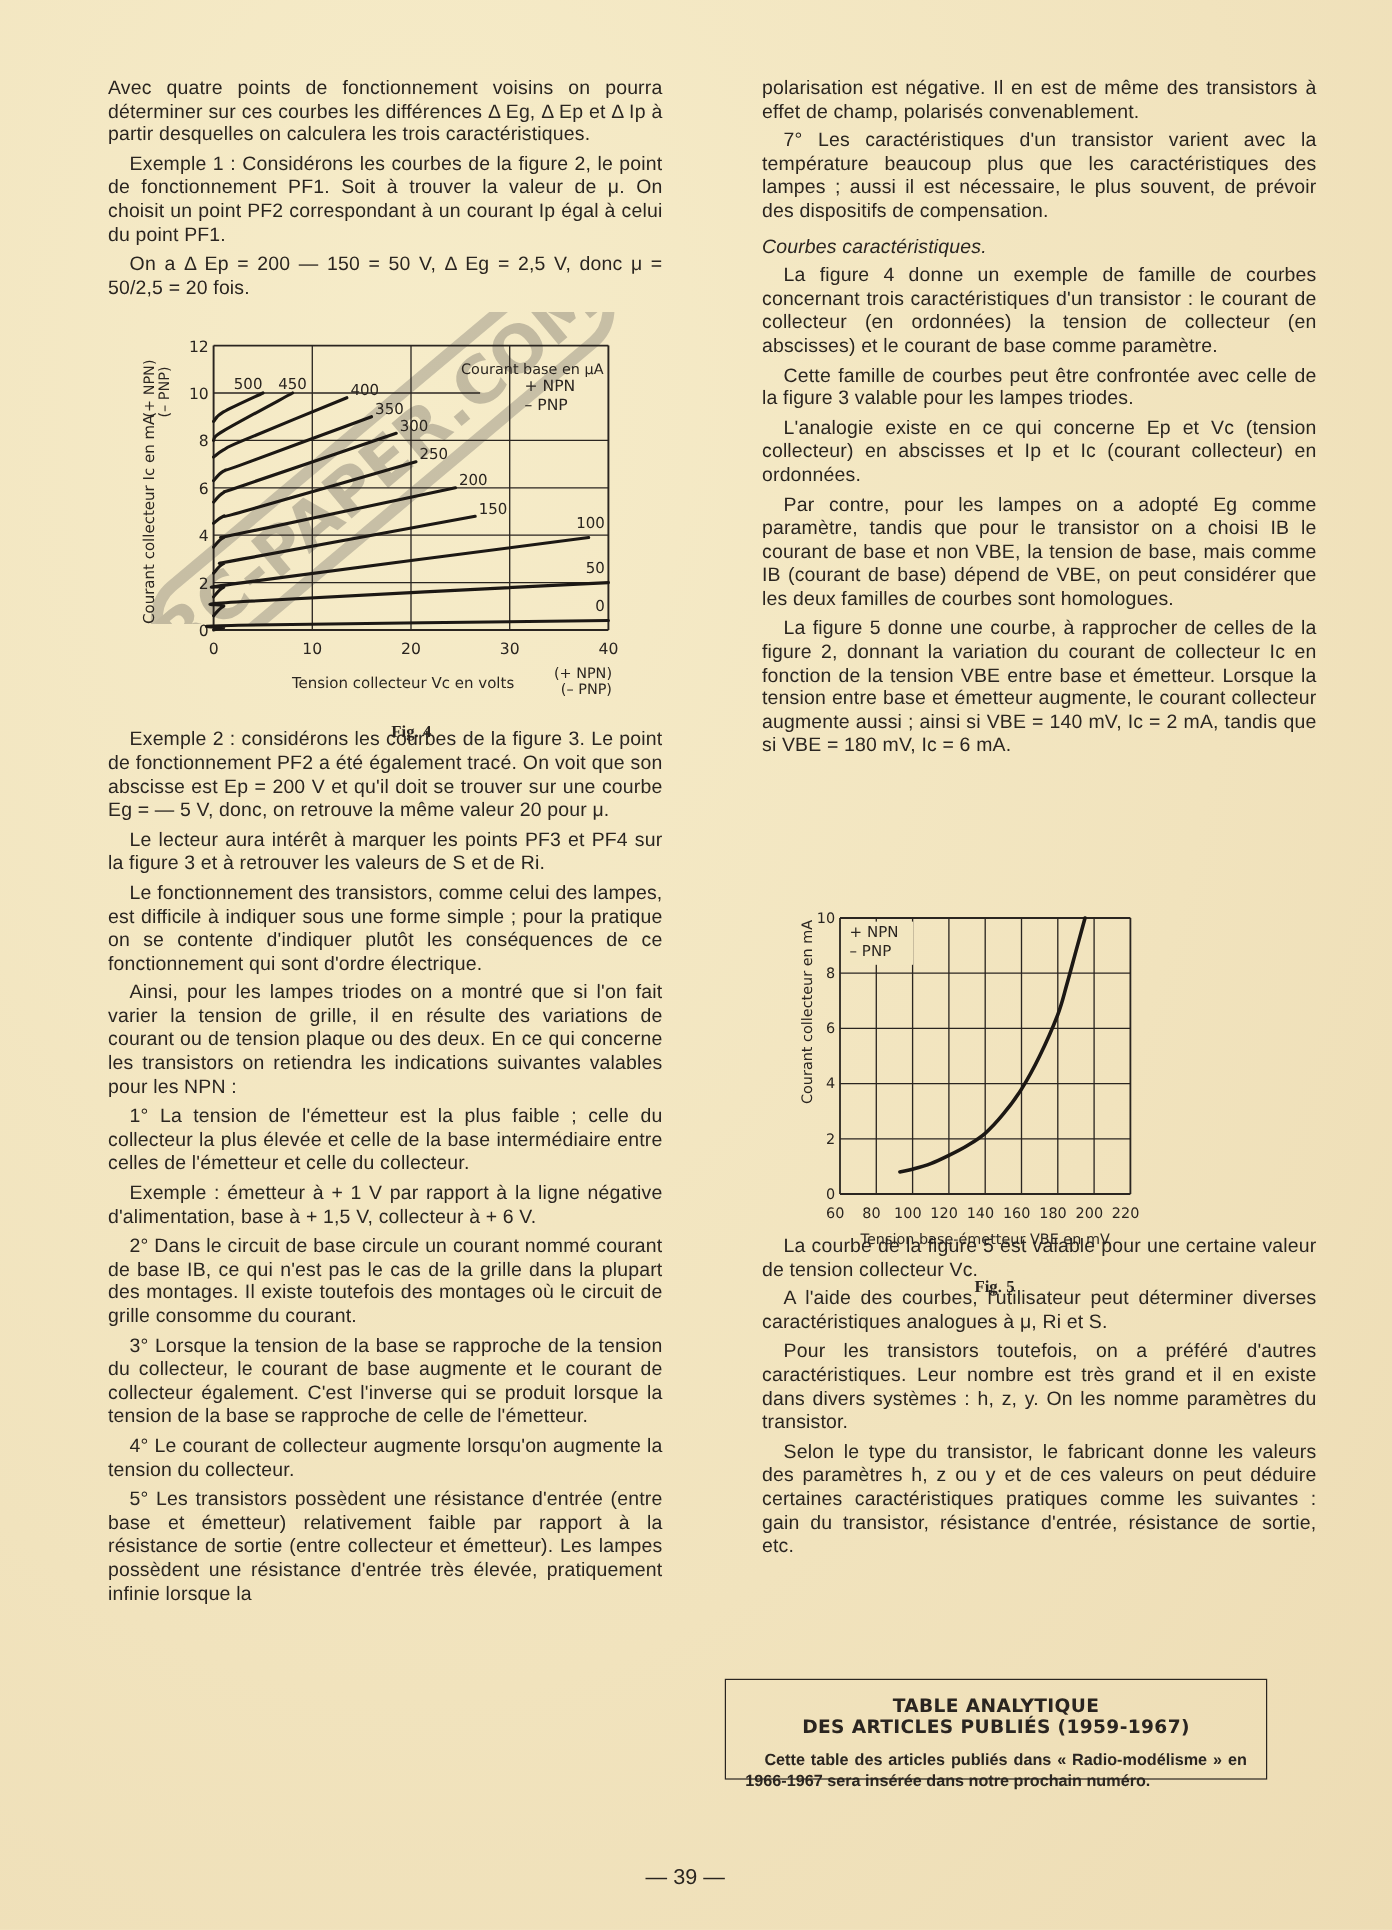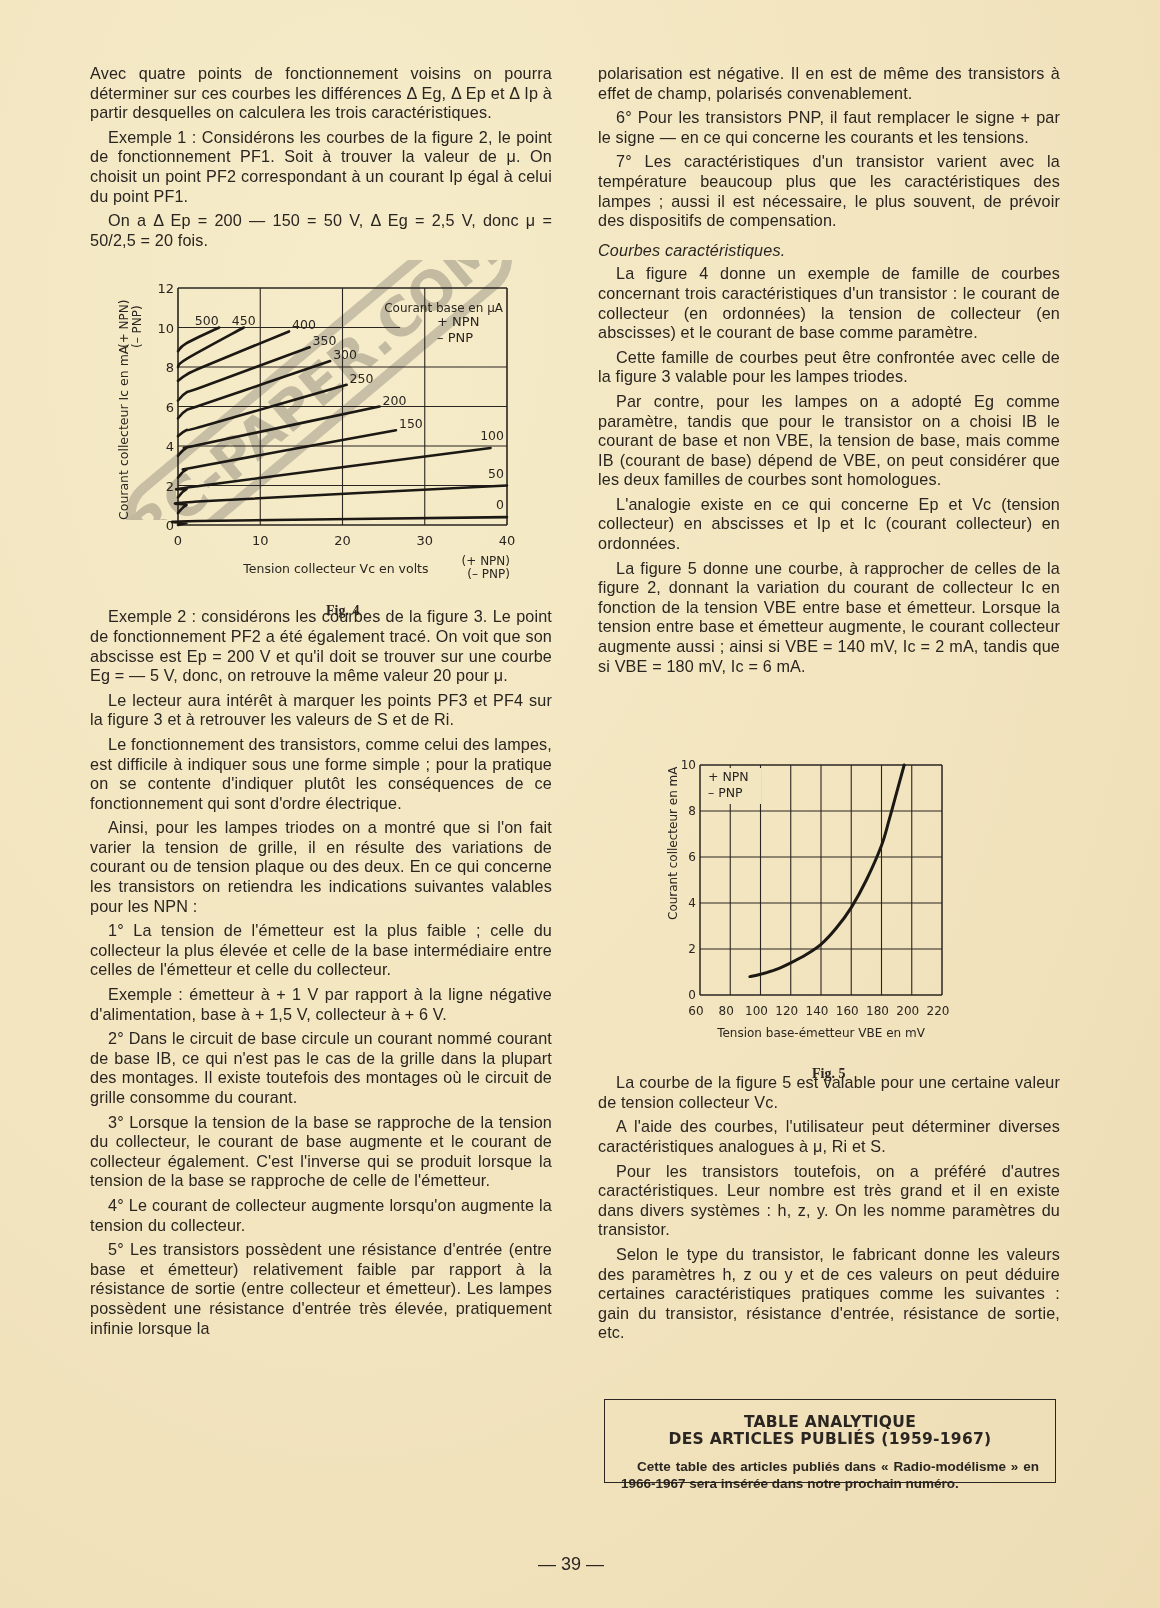--- a/index.html
+++ b/index.html
@@ -7,21 +7,21 @@
     width:1160px; height:1608px; position:relative; overflow:hidden;
     background:#f3e7c2;
     background-image: radial-gradient(ellipse at 30% 20%, #f6ecc9 0%, #f1e3bd 60%, #eddcb4 100%);
     font-family:"Liberation Sans", sans-serif; color:#2a2520;
   }
   .col { position:absolute; font-size:16.2px; line-height:19.6px; letter-spacing:0.15px; }
   .col p { margin:0 0 5px 0; text-align:justify; text-indent:18px; }
   .col p.noind { text-indent:0; }
   .col p.heading { font-style:italic; text-indent:0; margin-top:10px; margin-bottom:4px; }
   #left { left:90px; top:64px; width:462px; }
-  #right { left:598px; top:64px; width:462px; }
+  #right { left:635px; top:64px; width:462px; }
   .fig { position:absolute; }
   .fig svg text { font-family:"DejaVu Sans", sans-serif; fill:#2a2520; }
   .figcap { position:absolute; font-weight:bold; font-size:14px; font-family:Liberation Serif, serif; }
   #box {
     position:absolute; left:604px; top:1399px; width:452px; height:84px;
     border:1.5px solid #2a2520; box-sizing:border-box; text-align:center;
   }
   #box .t1 { font-family:"DejaVu Sans", sans-serif; font-weight:bold; font-size:15.5px; line-height:17px; margin-top:14px; letter-spacing:0.3px; }
   #box .body { font-weight:bold; font-size:13.5px; line-height:17px; margin:10px 16px 0 16px; text-align:justify; text-indent:16px; }
   #pagenum { position:absolute; left:538px; top:1554px; font-size:18px; }
@@ -48,27 +48,26 @@
     <p>Ainsi, pour les lampes triodes on a montré que si l'on fait varier la tension de grille, il en résulte des variations de courant ou de tension plaque ou des deux. En ce qui concerne les transistors on retiendra les indications suivantes valables pour les NPN :</p>
     <p>1° La tension de l'émetteur est la plus faible ; celle du collecteur la plus élevée et celle de la base intermédiaire entre celles de l'émetteur et celle du collecteur.</p>
     <p>Exemple : émetteur à + 1 V par rapport à la ligne négative d'alimentation, base à + 1,5 V, collecteur à + 6 V.</p>
     <p>2° Dans le circuit de base circule un courant nommé courant de base IB, ce qui n'est pas le cas de la grille dans la plupart des montages. Il existe toutefois des montages où le circuit de grille consomme du courant.</p>
     <p>3° Lorsque la tension de la base se rapproche de la tension du collecteur, le courant de base augmente et le courant de collecteur également. C'est l'inverse qui se produit lorsque la tension de la base se rapproche de celle de l'émetteur.</p>
     <p>4° Le courant de collecteur augmente lorsqu'on augmente la tension du collecteur.</p>
     <p>5° Les transistors possèdent une résistance d'entrée (entre base et émetteur) relativement faible par rapport à la résistance de sortie (entre collecteur et émetteur). Les lampes possèdent une résistance d'entrée très élevée, pratiquement infinie lorsque la</p>
   </div>
 <div id="right" class="col">
     <p class="noind">polarisation est négative. Il en est de même des transistors à effet de champ, polarisés convenablement.</p>
-    <p>6° Pour les transistors PNP, il faut remplacer le signe + par le signe — en ce qui concerne les courants et les tensions.</p>
     <p>7° Les caractéristiques d'un transistor varient avec la température beaucoup plus que les caractéristiques des lampes ; aussi il est nécessaire, le plus souvent, de prévoir des dispositifs de compensation.</p>
     <p class="heading">Courbes caractéristiques.</p>
     <p>La figure 4 donne un exemple de famille de courbes concernant trois caractéristiques d'un transistor : le courant de collecteur (en ordonnées) la tension de collecteur (en abscisses) et le courant de base comme paramètre.</p>
     <p>Cette famille de courbes peut être confrontée avec celle de la figure 3 valable pour les lampes triodes.</p>
+    <p>L'analogie existe en ce qui concerne Ep et Vc (tension collecteur) en abscisses et Ip et Ic (courant collecteur) en ordonnées.</p>
     <p>Par contre, pour les lampes on a adopté Eg comme paramètre, tandis que pour le transistor on a choisi IB le courant de base et non VBE, la tension de base, mais comme IB (courant de base) dépend de VBE, on peut considérer que les deux familles de courbes sont homologues.</p>
-    <p>L'analogie existe en ce qui concerne Ep et Vc (tension collecteur) en abscisses et Ip et Ic (courant collecteur) en ordonnées.</p>
     <p>La figure 5 donne une courbe, à rapprocher de celles de la figure 2, donnant la variation du courant de collecteur Ic en fonction de la tension VBE entre base et émetteur. Lorsque la tension entre base et émetteur augmente, le courant collecteur augmente aussi ; ainsi si VBE = 140 mV, Ic = 2 mA, tandis que si VBE = 180 mV, Ic = 6 mA.</p>
     <div style="height: 392px;"></div>
     <p>La courbe de la figure 5 est valable pour une certaine valeur de tension collecteur Vc.</p>
     <p>A l'aide des courbes, l'utilisateur peut déterminer diverses caractéristiques analogues à μ, Ri et S.</p>
     <p>Pour les transistors toutefois, on a préféré d'autres caractéristiques. Leur nombre est très grand et il en existe dans divers systèmes : h, z, y. On les nomme paramètres du transistor.</p>
     <p>Selon le type du transistor, le fabricant donne les valeurs des paramètres h, z ou y et de ces valeurs on peut déduire certaines caractéristiques pratiques comme les suivantes : gain du transistor, résistance d'entrée, résistance de sortie, etc.</p>
   </div>
 
 <div class="fig" id="fig4" style="left:108px; top:276px; width:430px; height:330px;">
   <svg id="fig4svg" width="430" height="320">

